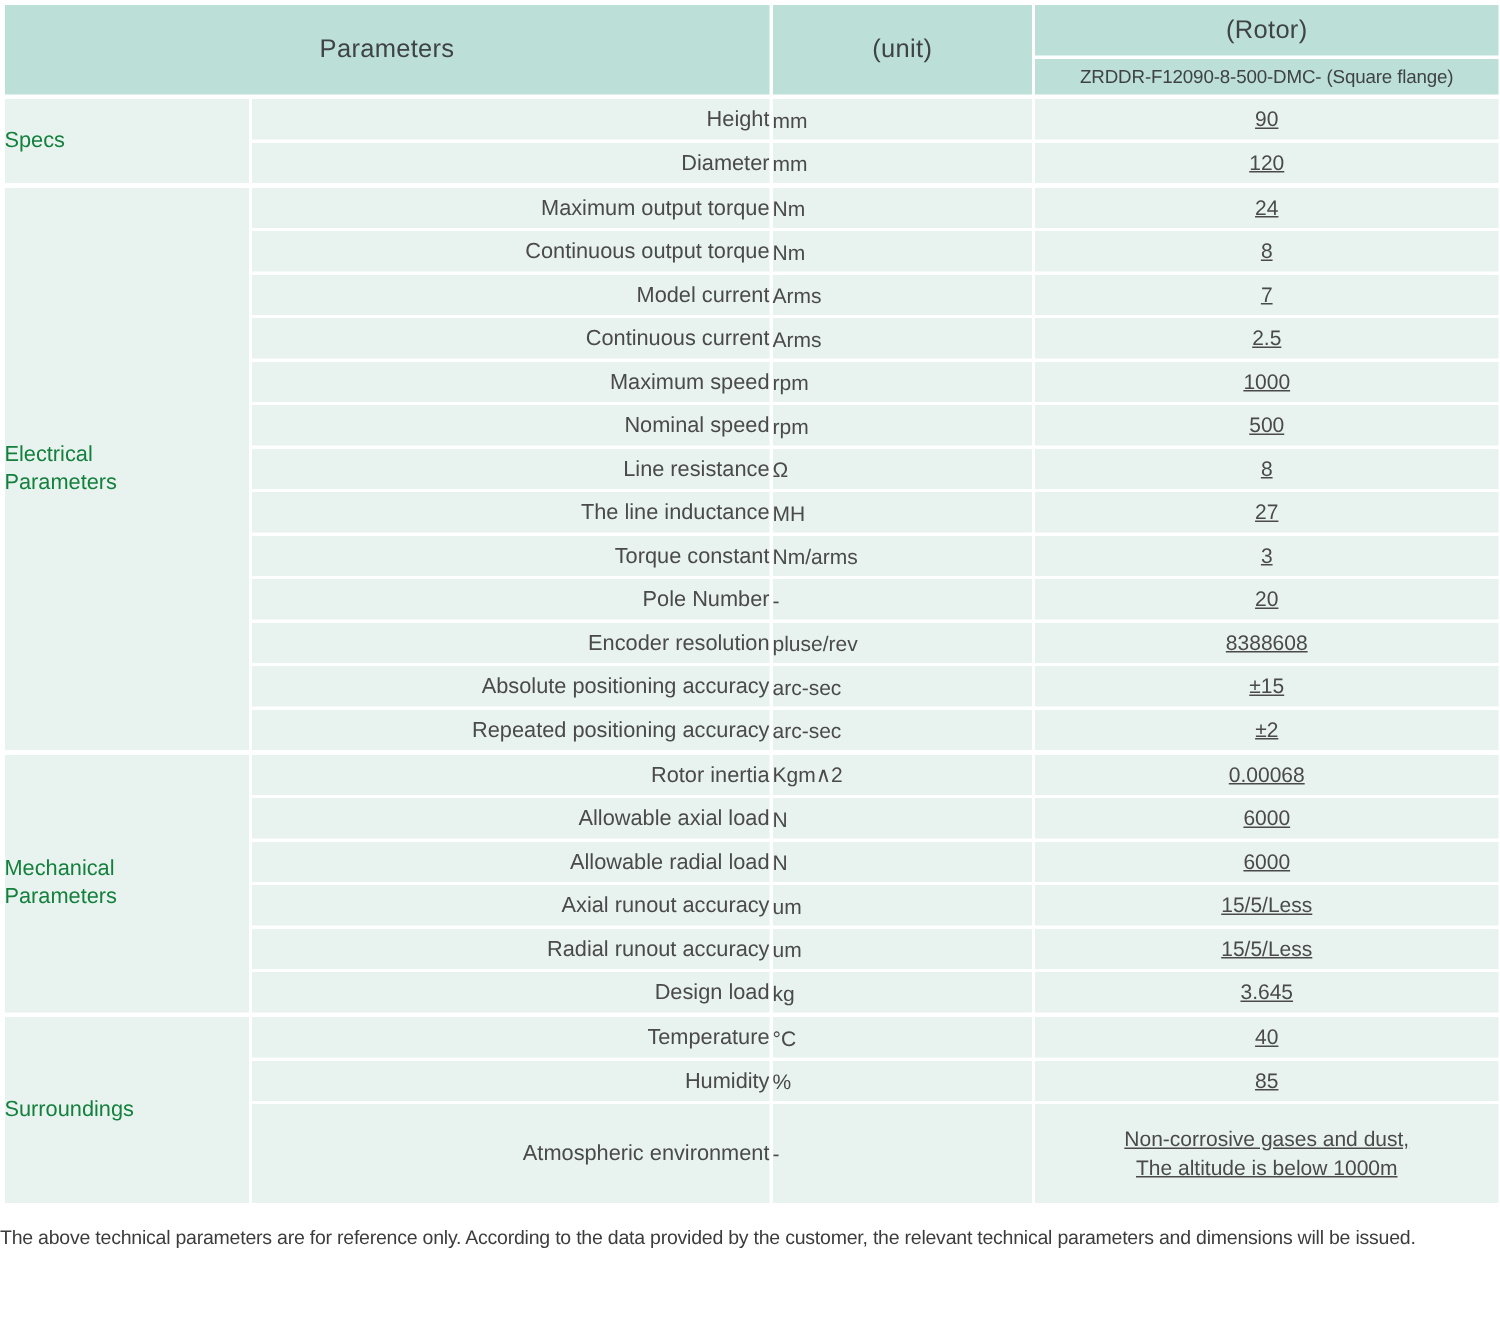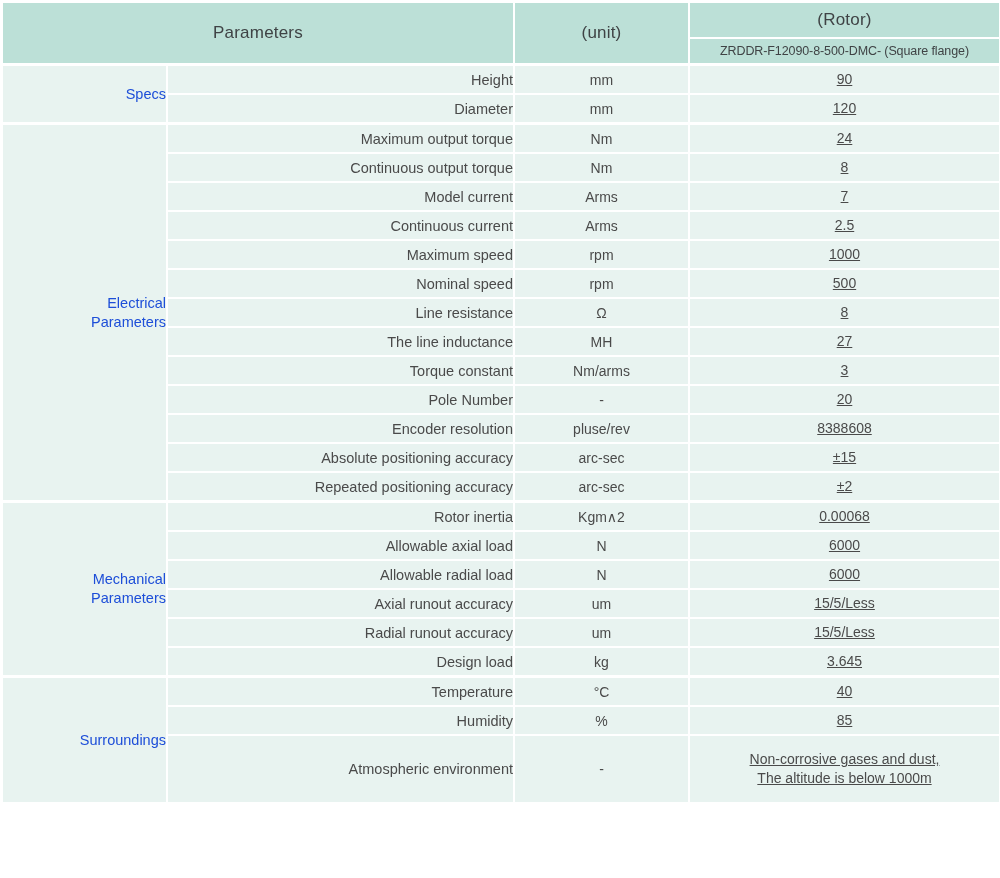--- a/index.html
+++ b/index.html
@@ -55,34 +55,34 @@
   
   tbody td {
     background: #e8f3f0;
     font-size: 14.5px;
     height: 27px;
   }
   tbody tr.section-start td { border-top-width: 3px; }
   tbody tr.tall td { height: 66px; }
 
   td.group {
-    text-align: right;
-    color: #1d4ed8;
+    text-align: left;
+    color: #15803d;
   }
   td.group span {
     display: inline-block;
     max-width: 100px;
     line-height: 1.3;
   }
   td.c-param {
     text-align: right;
     padding-left: 28px;
   }
   td.c-unit {
-    text-align: center;
+    text-align: left;
     font-size: 14px;
   }
   td.c-value {
     text-align: center;
     font-size: 14px;
     white-space: pre-line;
     line-height: 1.35;
     text-decoration: underline;
   }
 
@@ -238,13 +238,14 @@
         </tr>
         <tr class="tall">
           <td class="c-param">Atmospheric environment</td>
           <td class="c-unit">-</td>
           <td class="c-value">Non-corrosive gases and dust,
 The altitude is below 1000m</td>
         </tr>
       </tbody>
   </table>
 
+  <p class="footer-note">The above technical parameters are for reference only. According to the data provided by the customer, the relevant technical parameters and dimensions will be issued.</p>
 </div>
 
 </body></html>

